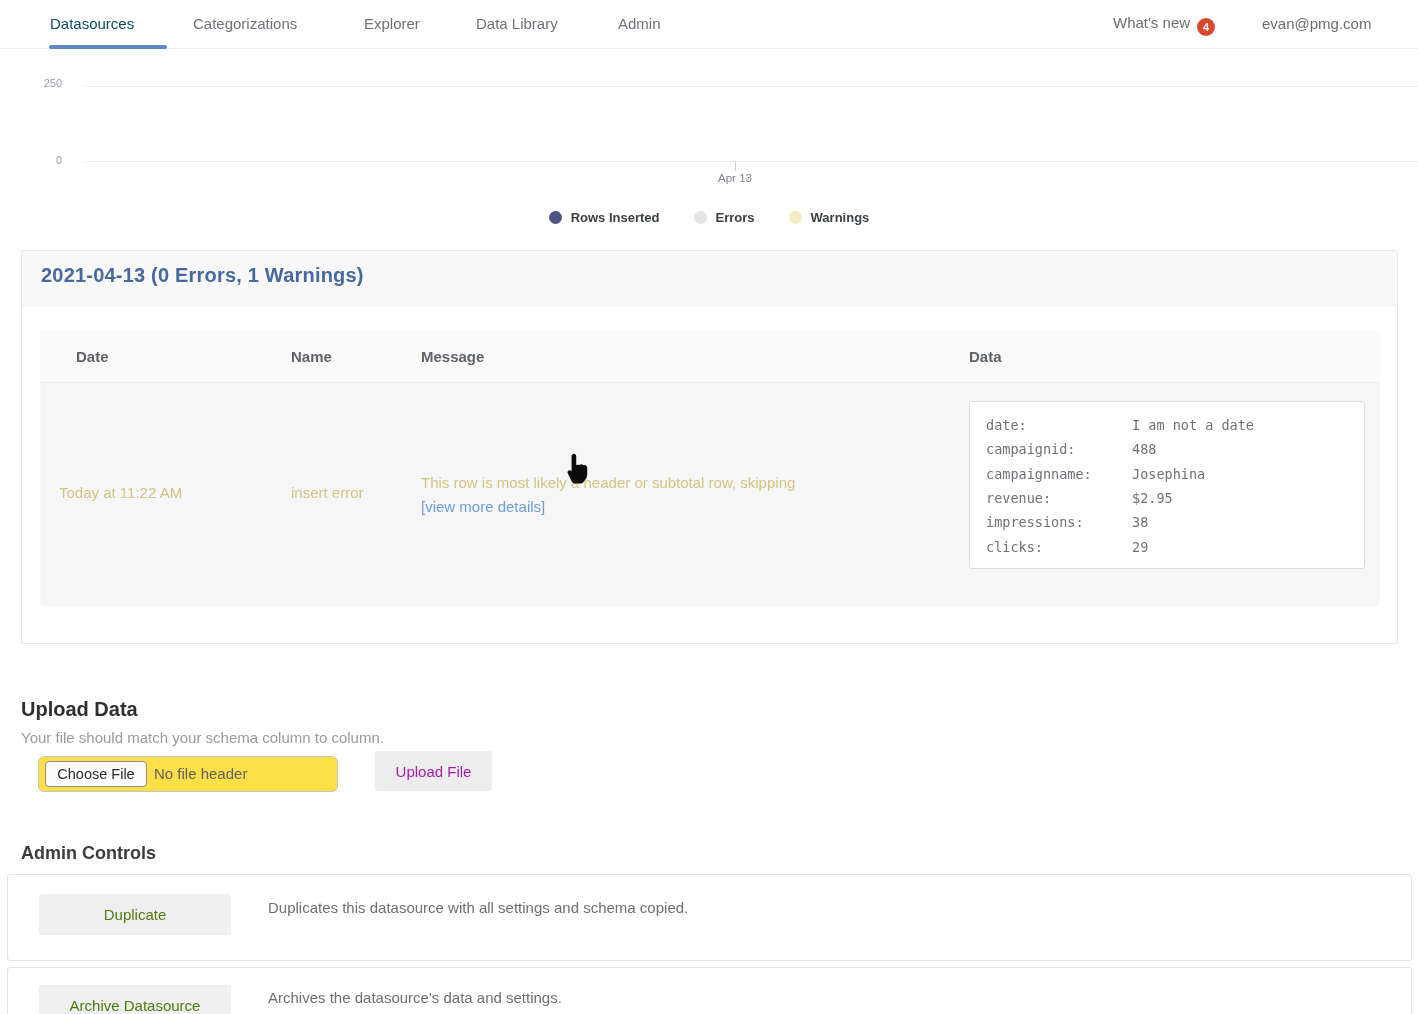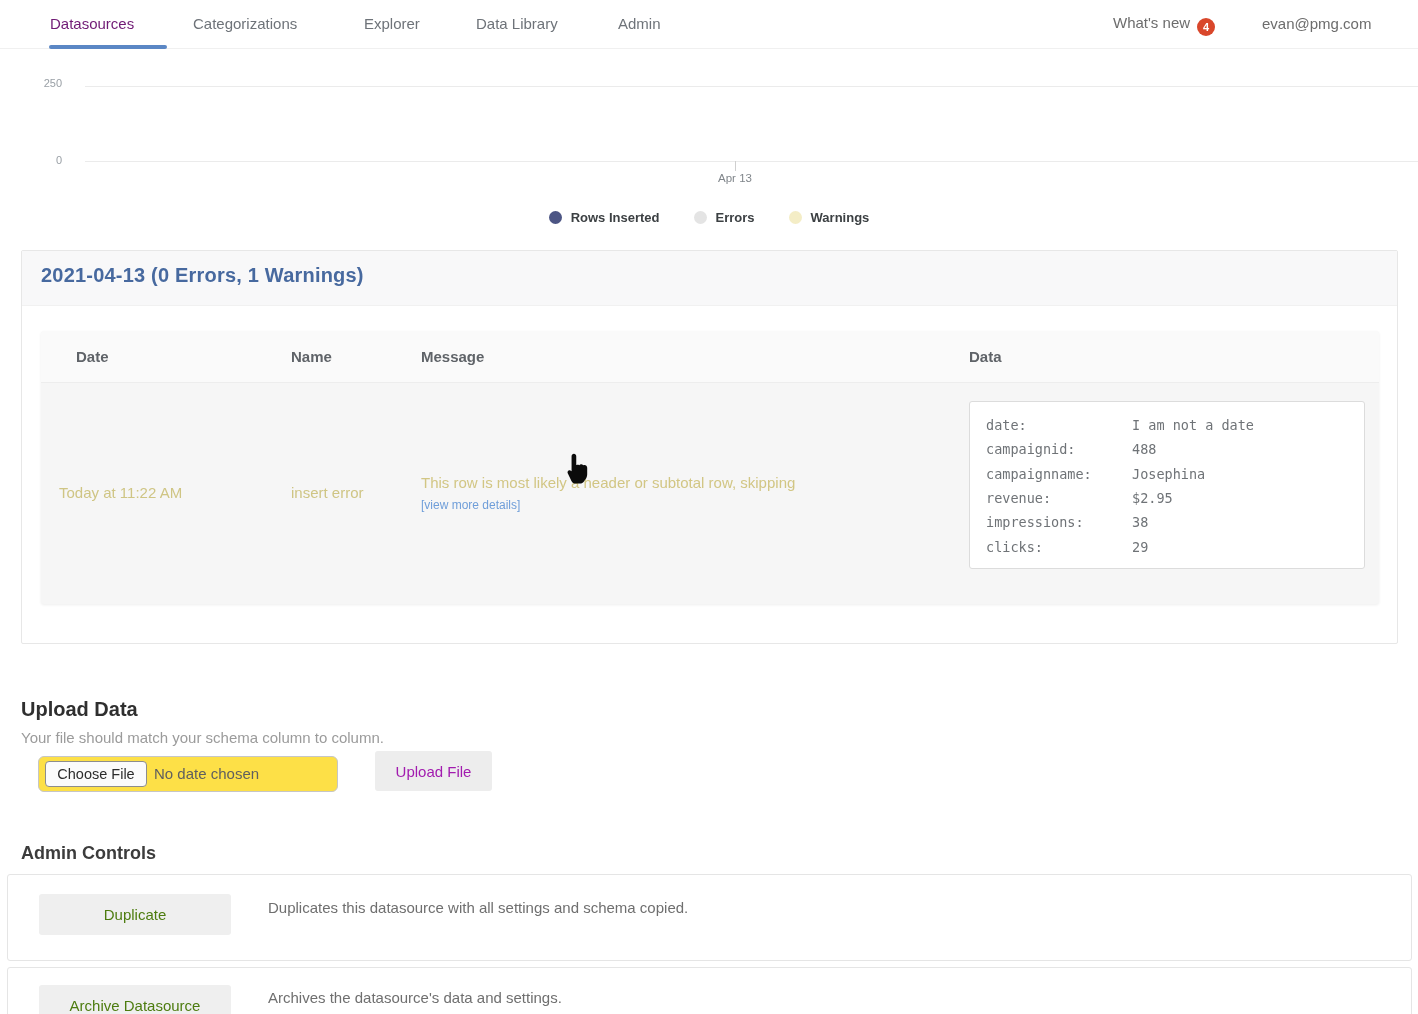--- a/index.html
+++ b/index.html
@@ -11,21 +11,21 @@
   }
 
   
   .navbar {
     position: absolute; left: 0; top: 0; width: 1418px; height: 49px;
     background: #fff; border-bottom: 1px solid #f0f0f0;
   }
   .nav-item {
     position: absolute; top: 15px; font-size: 15px; color: #6e7379; cursor: pointer;
   }
-  .nav-item.active { color: #701a75; }
+  .nav-item.active { color: #0c4a6e; }
   .nav-underline {
     position: absolute; left: 49px; top: 45px; width: 118px; height: 4px;
     background: #5b87c5; border-radius: 2px;
   }
   .whats-new { position: absolute; left: 1113px; top: 14px; font-size: 15px; color: #6d6d6d; cursor: pointer; }
   .badge {
     display: inline-block; width: 18px; height: 18px; margin-left: 7px;
     background: #d9472b; border-radius: 50%; color: #fff; font-size: 11px;
     font-weight: bold; text-align: center; line-height: 18px; vertical-align: -3px;
   }
@@ -65,21 +65,21 @@
     position: absolute; left: 0; top: 0; width: 100%; height: 52px;
     background: #fafafa; border-bottom: 1px solid #ededed; border-radius: 3px 3px 0 0;
   }
   .col-head { position: absolute; top: 17px; font-size: 15px; font-weight: bold; color: #5f6368; }
   .col-date { left: 35px; }
   .col-name { left: 250px; }
   .col-message { left: 380px; }
   .col-data { left: 928px; }
   .cell-warning { position: absolute; font-size: 15px; color: #cfc584; }
   .msg-line1 { position: absolute; left: 380px; top: 143px; font-size: 15px; color: #d2c684; }
-  .msg-link { position: absolute; left: 380px; top: 167px; font-size: 12px; color: #6f9ed9; cursor: pointer; text-align: center; }
+  .msg-link { position: absolute; left: 380px; top: 167px; font-size: 15px; color: #6f9ed9; cursor: pointer; text-align: center; }
   .data-box {
     position: absolute; left: 928px; top: 70px; width: 396px; height: 168px;
     background: #fff; border: 1px solid #dcdcdc; border-radius: 3px;
     padding: 11px 16px;
     font-family: "DejaVu Sans Mono", monospace; font-size: 13.5px; color: #6f7377;
   }
   .data-line { display: flex; height: 24.3px; align-items: center; white-space: pre; }
   .data-key { display: inline-block; width: 146px; }
 
   
@@ -194,21 +194,21 @@
 
   <svg class="cursor" viewBox="0 0 24 26">
     <path fill="#0b0b0b" d="M10.3 1.5c1 0 1.9.9 1.9 1.9v7.2l.9-.2c.5-.1 1.1 0 1.5.3.4-.4 1-.7 1.6-.7.7 0 1.3.3 1.7.8.3-.1.7-.2 1-.2 1.2 0 2.2 1 2.2 2.2v5.3c0 1.5-.5 2.9-1.4 4.1l-1.4 1.9c-.7.9-1.8 1.5-2.9 1.5h-3.9c-1.4 0-2.6-.8-3.2-2.1l-3-6.2c-.4-.8-.1-1.8.7-2.2.7-.4 1.6-.2 2.1.3l.3.3V3.4c0-1 .9-1.9 1.9-1.9z"></path>
   </svg>
 
   <div>
     <div class="upload-title">Upload Data</div>
     <div class="upload-desc">Your file should match your schema column to column.</div>
     <div class="file-input">
       <div class="choose-file-btn">Choose File</div>
-      <span class="file-status">No date chosen</span>
+      <span class="file-status">No file header</span>
     </div>
     <button class="upload-file-btn">Upload File</button>
   </div>
 
   <div>
     <div class="admin-title">Admin Controls</div>
 
     <div class="admin-card card-1">
       <button class="admin-btn" style="top:19px">Duplicate</button>
       <span class="admin-desc" style="top:24px">Duplicates this datasource with all settings and schema copied.</span>

